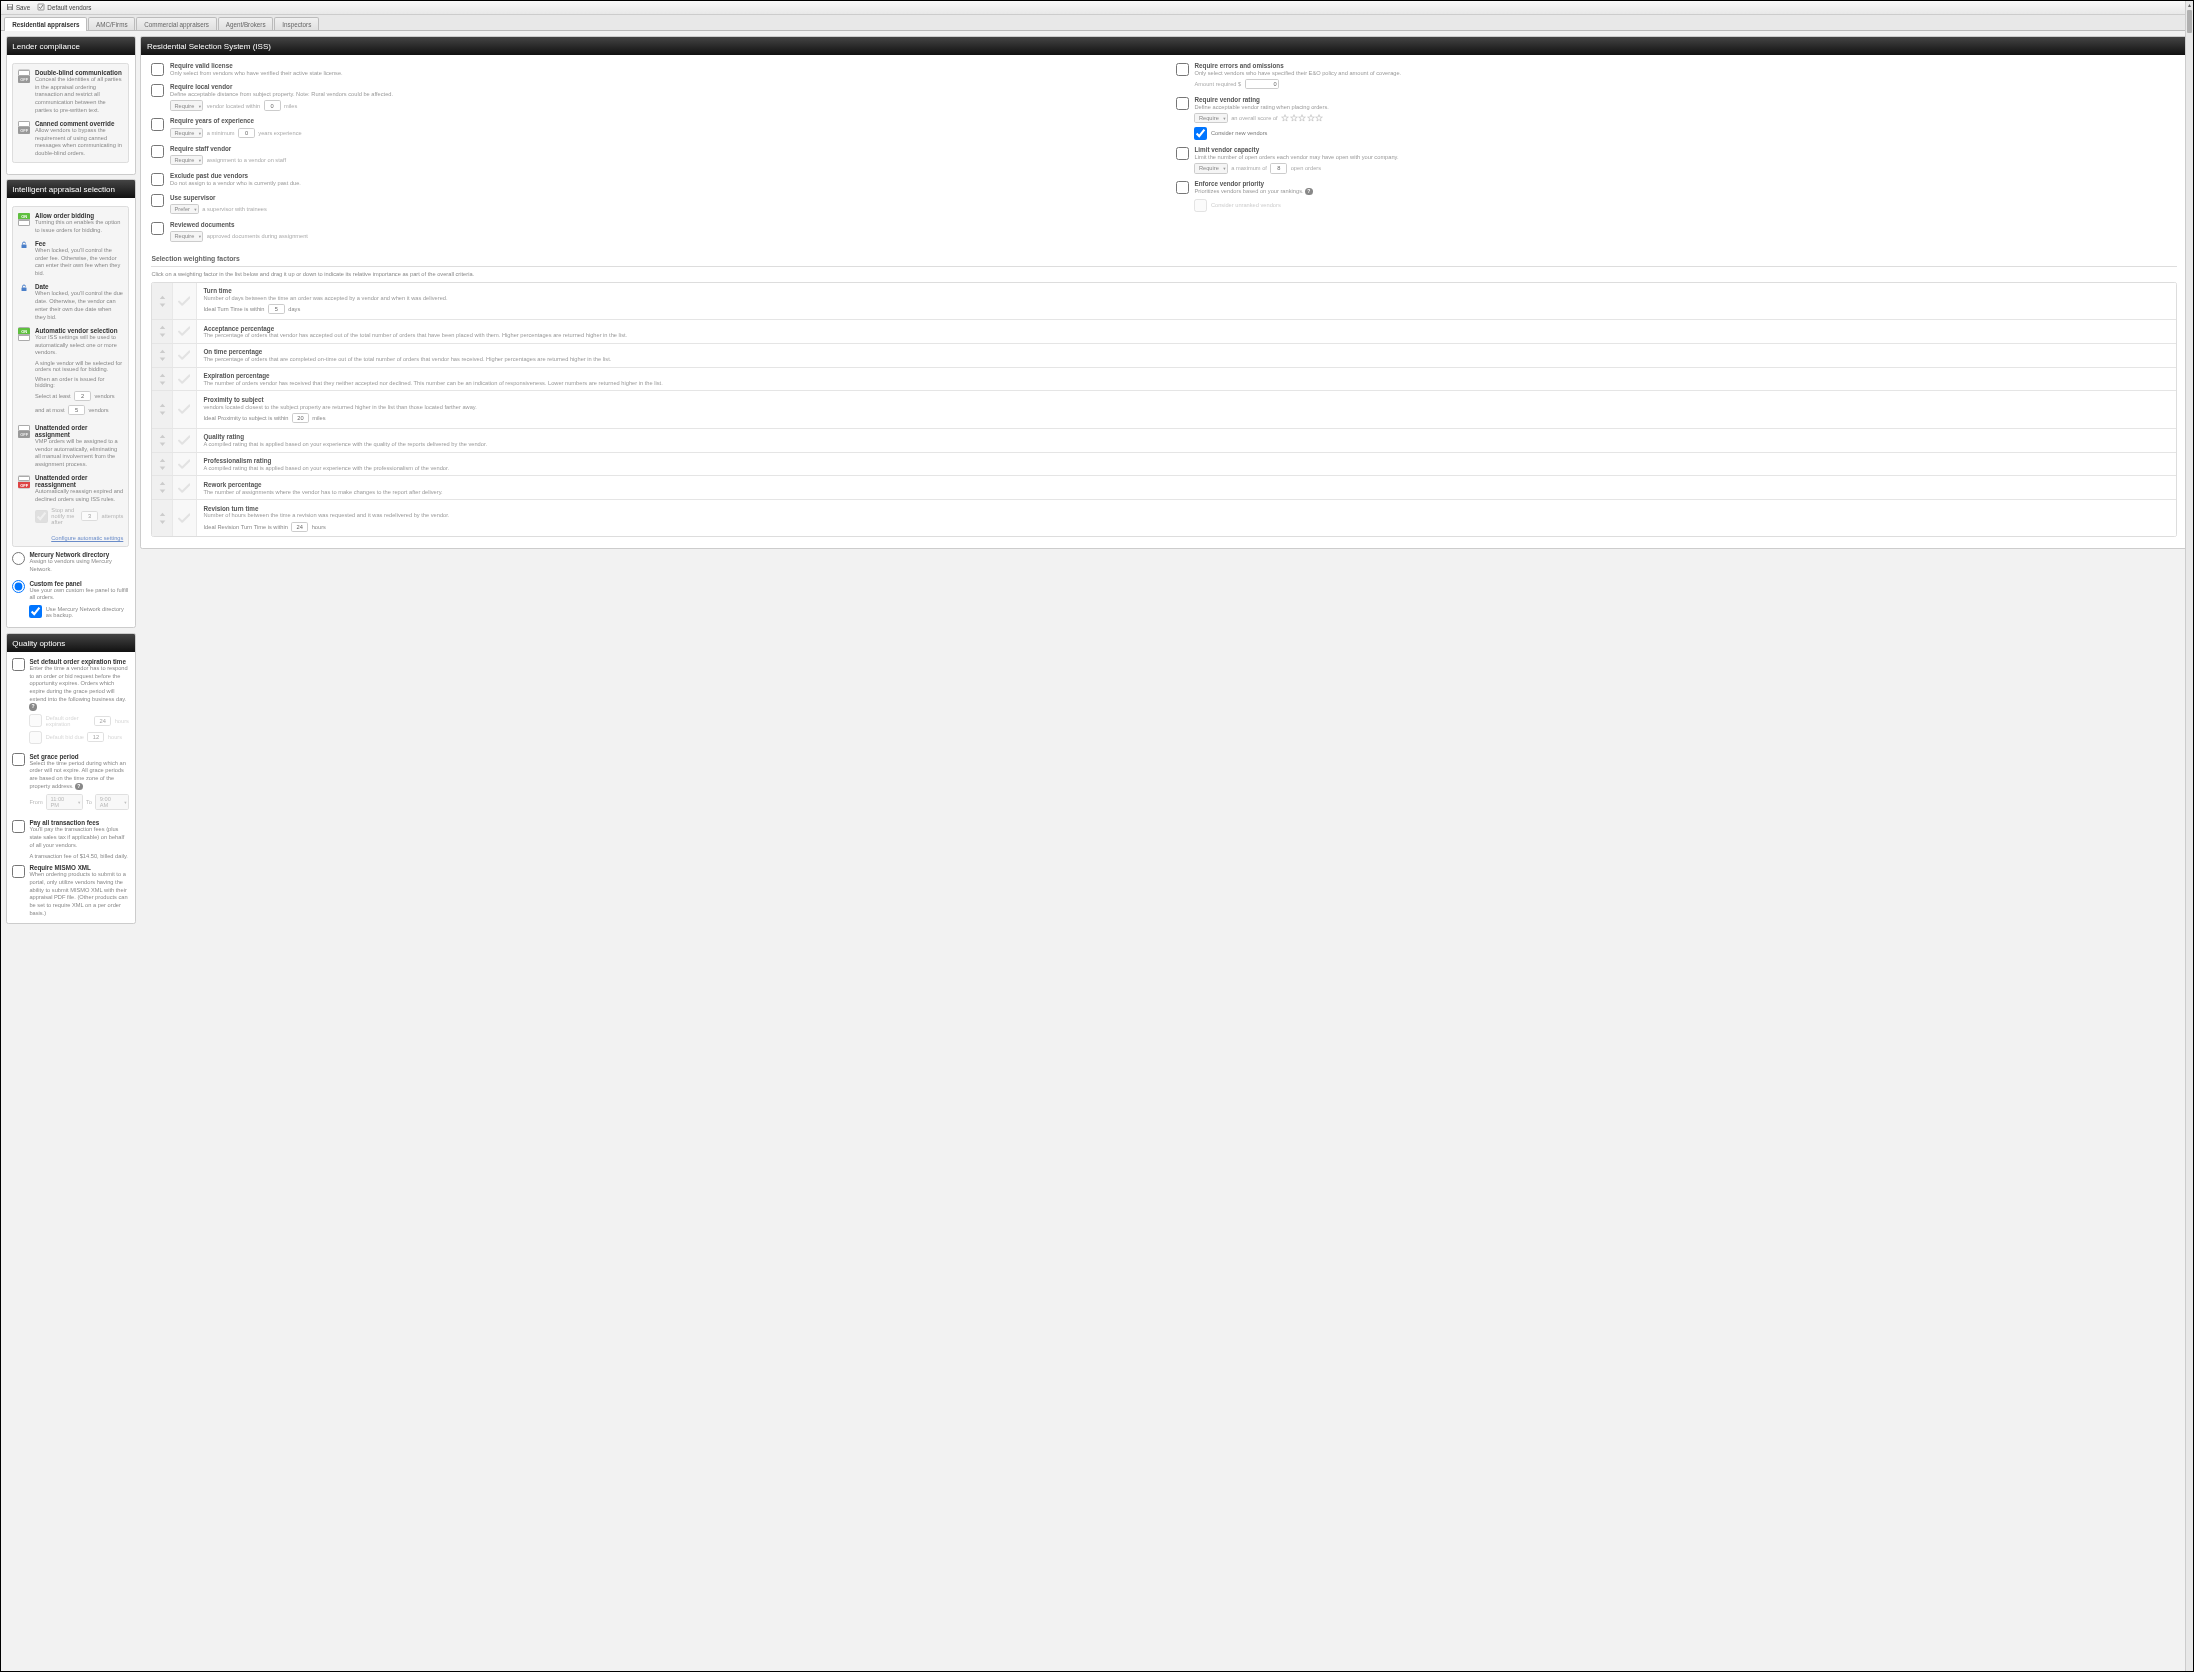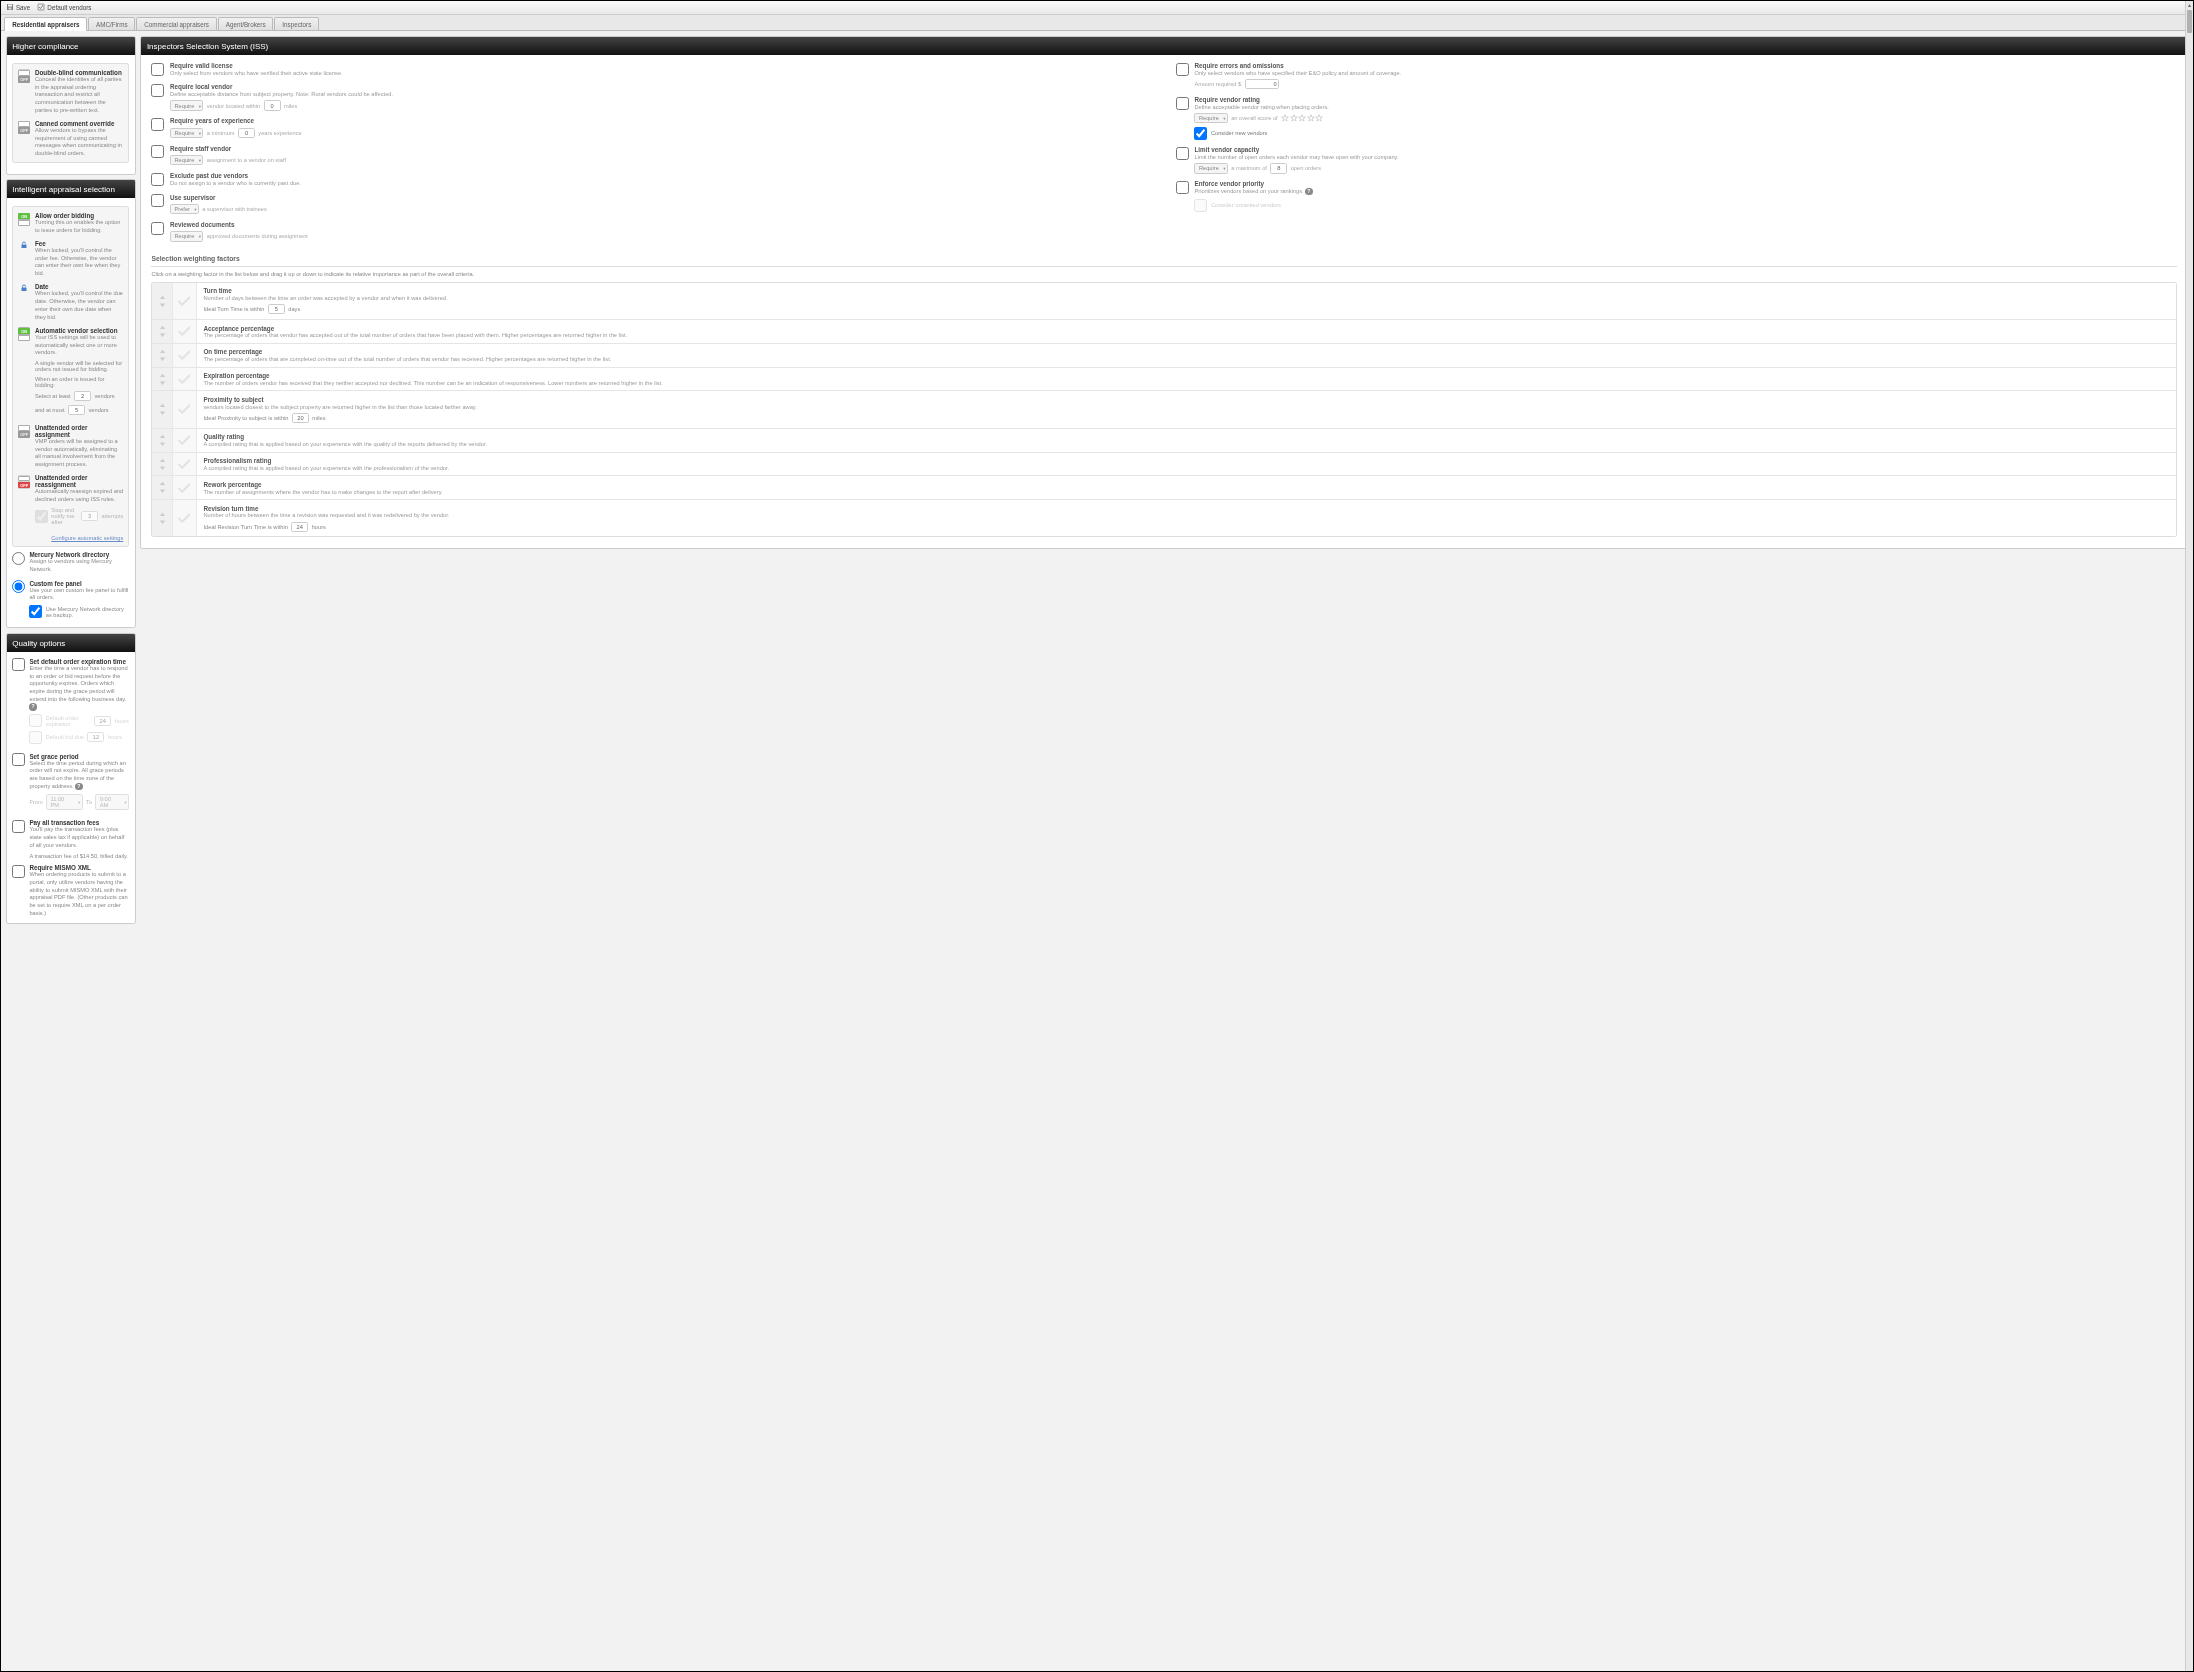--- a/index.html
+++ b/index.html
@@ -125,21 +125,21 @@
     <div class="tab">Commercial appraisers</div>
     <div class="tab">Agent/Brokers</div>
     <div class="tab">Inspectors</div>
   </div>
 
   <div class="main">
 
     <div class="left-col">
 
       <div class="panel">
-        <div class="panel-hdr">Higher compliance</div>
+        <div class="panel-hdr">Lender compliance</div>
         <div class="panel-body">
           <div class="inset">
             <div class="opt">
               <div class="opt-icon">
                   <div class="toggle off offg">
                     <div class="knob"></div>
                     <div class="lbl">OFF</div>
                   </div>
                 </div>
               <div class="opt-body">
@@ -356,21 +356,21 @@
             </div>
           </div>
 
         </div>
       </div>
 
     </div>
 
     <div class="right-col">
       <div class="panel">
-        <div class="panel-hdr">Inspectors Selection System (ISS)</div>
+        <div class="panel-hdr">Residential Selection System (ISS)</div>
 
         <div class="iss-cols">
 
           <div class="iss-col">
 
             <div class="iss-opt">
                 <div class="cb"><input type="checkbox" style=""></div>
               <div class="iss-opt-body">
                 <div class="iss-opt-title">Require valid license</div>
                 <div class="iss-opt-desc">Only select from vendors who have verified their active state license.</div>

